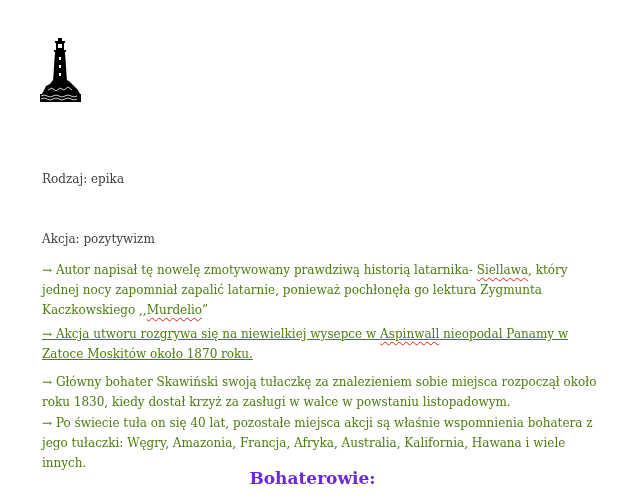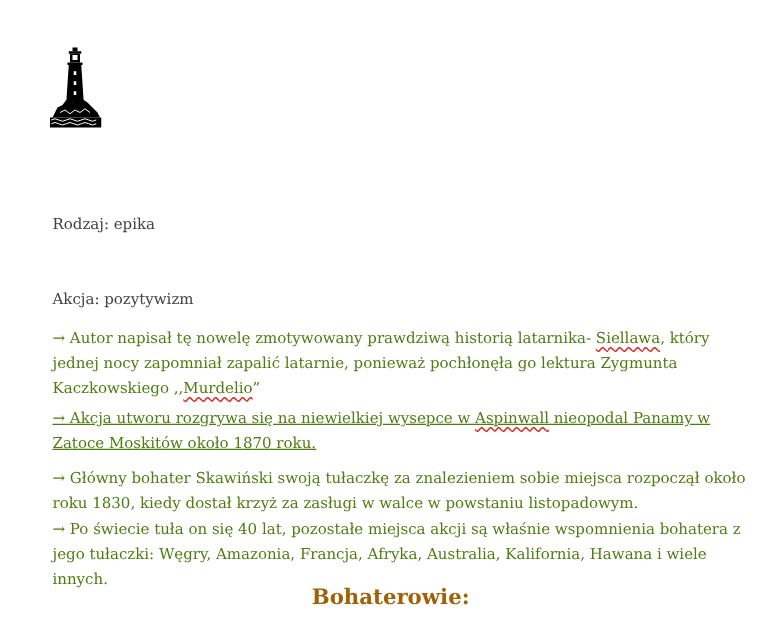--- a/index.html
+++ b/index.html
@@ -64,21 +64,21 @@
     }
     .subheading {
       position: absolute;
       left: 0;
       width: 625px;
       top: 468px;
       margin: 0;
       text-align: center;
       font-weight: bold;
       font-size: 17px;
-      color: #a16207;
+      color: #6d28d9;
     }
   </style>
 </head>
 <body>
 
 <div class="page">
 
   <div class="logo">
     <svg width="44" height="68" viewBox="0 0 44 68">
 

